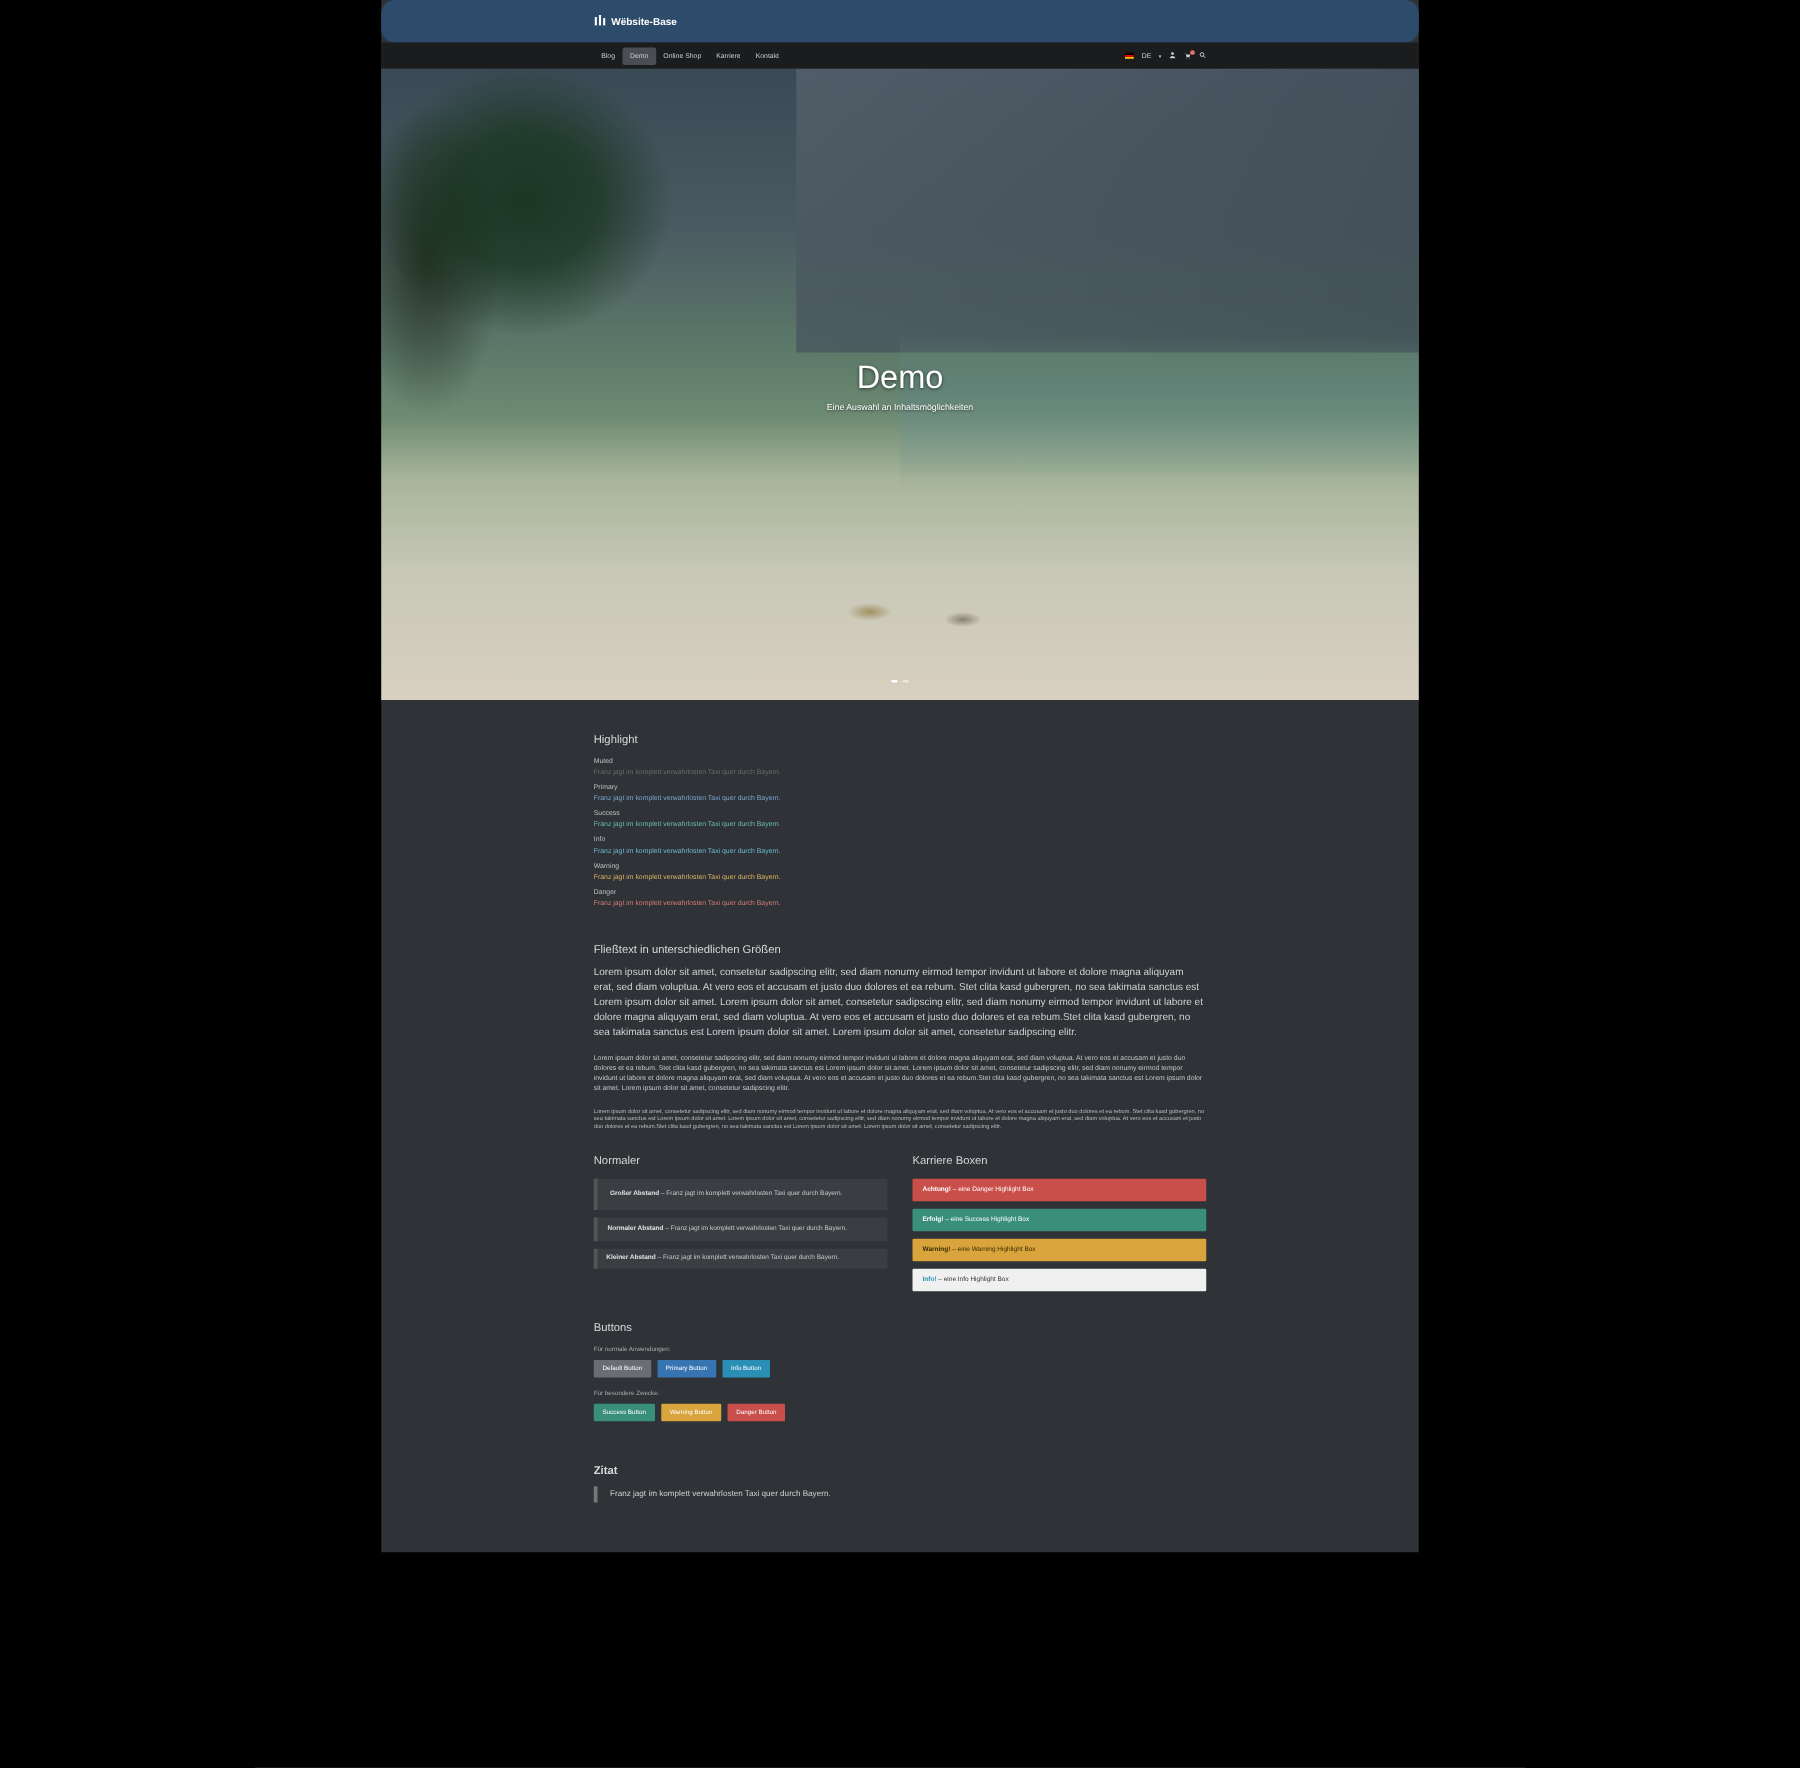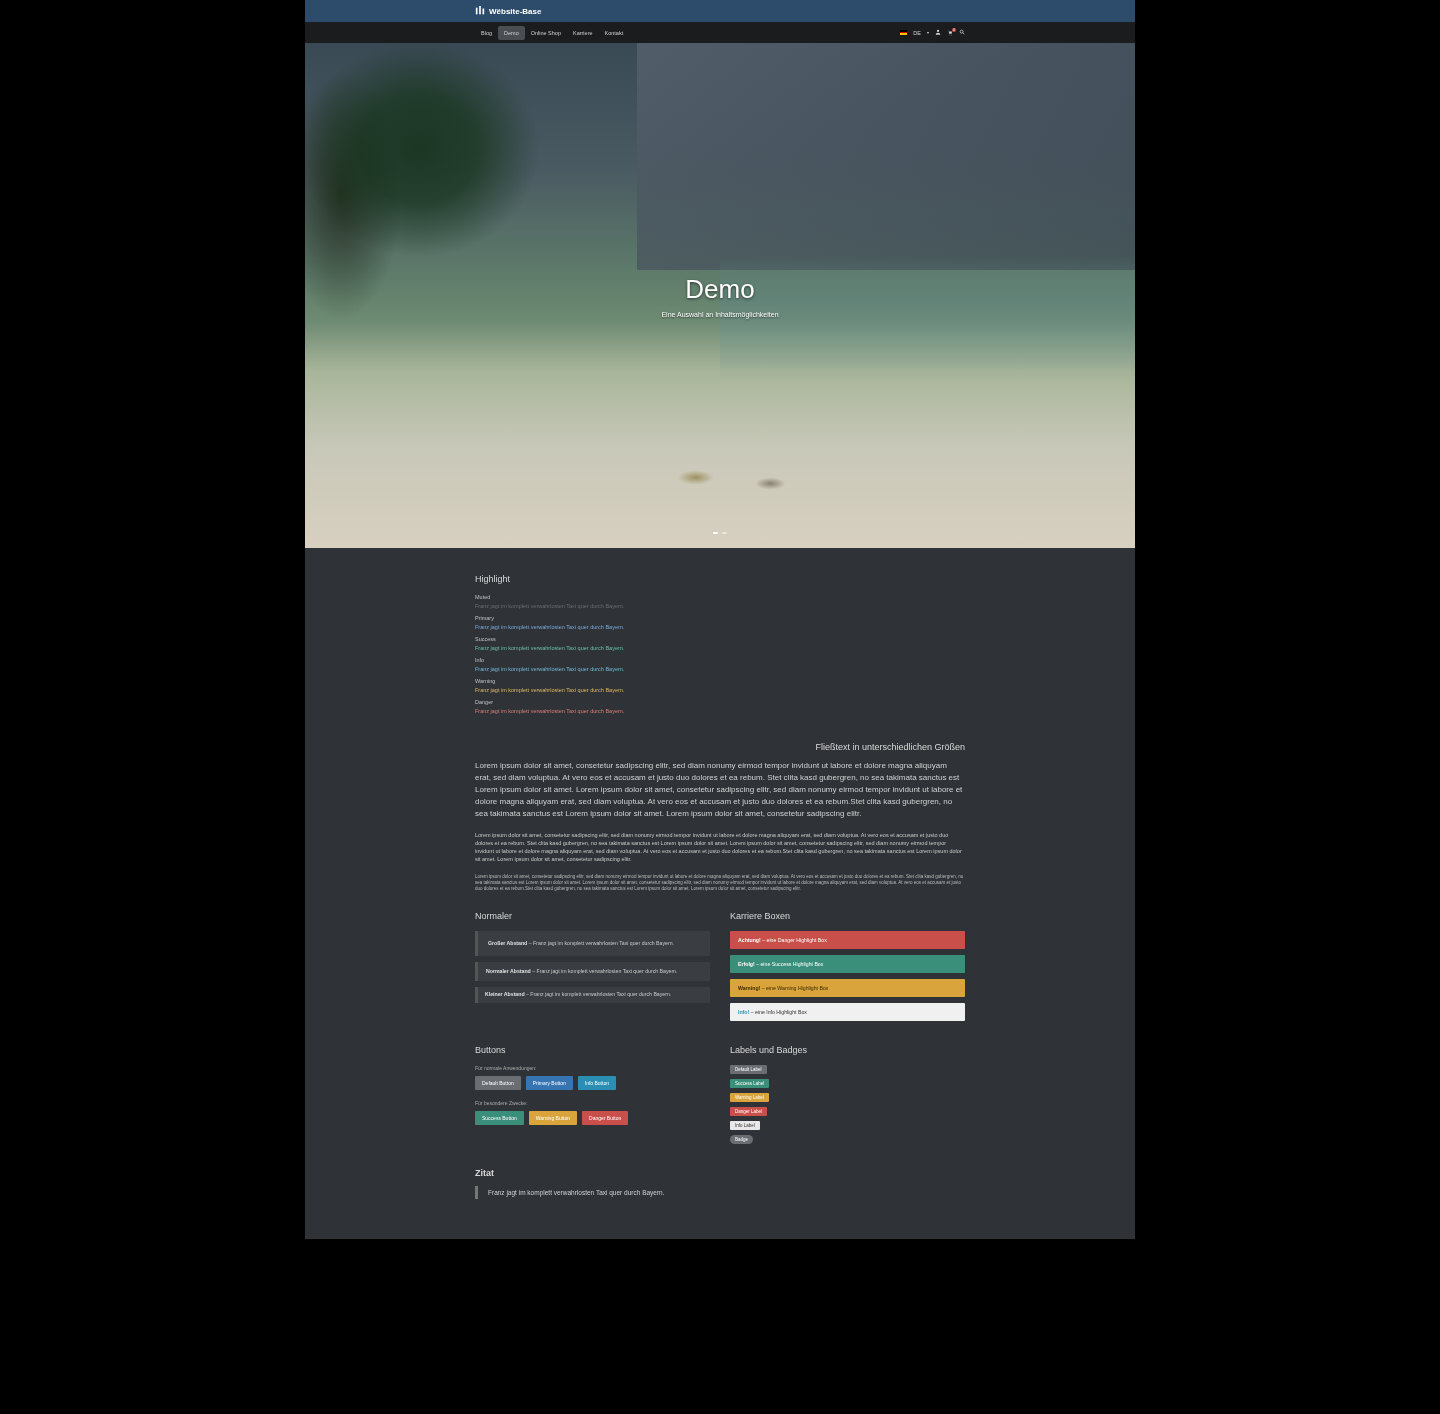--- a/index.html
+++ b/index.html
@@ -15,21 +15,21 @@
     --info:#2b8fb5;
     --warning:#d8a43b;
     --danger:#c94f4a;
     --muted:#6a6a6a;
     --active-pill:#4a4e52;
   }
   *{box-sizing:border-box;margin:0;padding:0;font-family:Arial,Helvetica,sans-serif;}
   body{background:#000;color:var(--text);}
   .page{width:830px;margin:0 auto;background:var(--body-dark);}
   
-  .brandbar{background:var(--header-blue);height:22px;display:flex;align-items:center;padding:0 20px;}
+  .brandbar{background:var(--header-blue);height:34px;display:flex;align-items:center;padding:0 20px;border-radius:11px;}
   .brandbar .inner{width:490px;margin:0 auto;display:flex;align-items:center;}
   .brand-logo{display:flex;align-items:center;gap:4px;color:#fff;font-size:8px;font-weight:700;}
   .brand-logo svg{width:10px;height:10px;}
   
   .navbar{background:var(--nav-dark);height:21px;display:flex;align-items:center;padding:0;}
   .navbar .inner{width:490px;margin:0 auto;display:flex;align-items:center;justify-content:space-between;}
   .nav-left{display:flex;align-items:center;gap:0;}
   .nav-left a{color:#cfcfcf;font-size:5.5px;text-decoration:none;padding:4px 6px;border-radius:2px;}
   .nav-left a.active{background:var(--active-pill);}
   .nav-right{display:flex;align-items:center;gap:6px;color:#cfcfcf;font-size:5.5px;}
@@ -74,21 +74,21 @@
   .h5{font-size:7px;color:#d8d8d8;font-weight:400;margin:4px 0;}
   .h6{font-size:6px;color:#d8d8d8;font-weight:400;margin:3px 0;}
   .color-list .lbl{font-size:5.5px;color:#c0c0c0;display:block;margin-top:6px;}
   .color-list .sample{font-size:5.5px;display:block;margin-top:3px;}
   .c-muted{color:var(--muted);}
   .c-primary{color:#7aa8d4;}
   .c-success{color:#6abfa6;}
   .c-info{color:#6fb9d6;}
   .c-warning{color:#e0b566;}
   .c-danger{color:#d97c78;}
-  .flow-head{font-size:9px;margin:28px 0 8px;color:#d8d8d8;font-weight:400;text-align:right;}
+  .flow-head{font-size:9px;margin:28px 0 8px;color:#d8d8d8;font-weight:400;}
   .para-lg{font-size:8px;line-height:1.5;color:#d0d0d0;margin-bottom:12px;}
   .para-md{font-size:5.5px;line-height:1.45;color:#c8c8c8;margin-bottom:10px;}
   .para-sm{font-size:4.5px;line-height:1.4;color:#bababa;margin-bottom:10px;}
   
   .panel{background:var(--box-bg);border-left:3px solid #555;padding:6px 8px;margin-bottom:6px;font-size:5.2px;line-height:1.4;color:#c8c8c8;}
   .panel.lg{padding:9px 10px;}
   .panel.sm{padding:4px 7px;}
   .panel strong{color:#e0e0e0;font-weight:700;}
   
   .alert{padding:6px 8px;margin-bottom:6px;font-size:5.2px;border-radius:1px;color:#fff;}
@@ -240,30 +240,19 @@
             <button class="btn pri">Primary Button</button>
             <button class="btn inf">Info Button</button>
           </div>
         <div class="mini-lbl">Für besondere Zwecke:</div>
         <div class="btn-row" id="btn-special-row">
             <button class="btn suc">Success Button</button>
             <button class="btn war">Warning Button</button>
             <button class="btn dan">Danger Button</button>
           </div>
       </div>
-      <div class="col">
-        <div class="subhead">Labels und Badges</div>
-        <div class="label-stack" id="label-stack">
-            <span class="lab def">Default Label</span>
-            <span class="lab suc">Success Label</span>
-            <span class="lab war">Warning Label</span>
-            <span class="lab dan">Danger Label</span>
-            <span class="lab inf">Info Label</span>
-            <span class="lab bad">Badge</span>
-          </div>
-      </div>
     </div>
 
     <div class="zitat-head">Zitat</div>
     <blockquote>Franz jagt im komplett verwahrlosten Taxi quer durch Bayern.</blockquote>
 
   </div>
 </div>
 
 </body></html>

